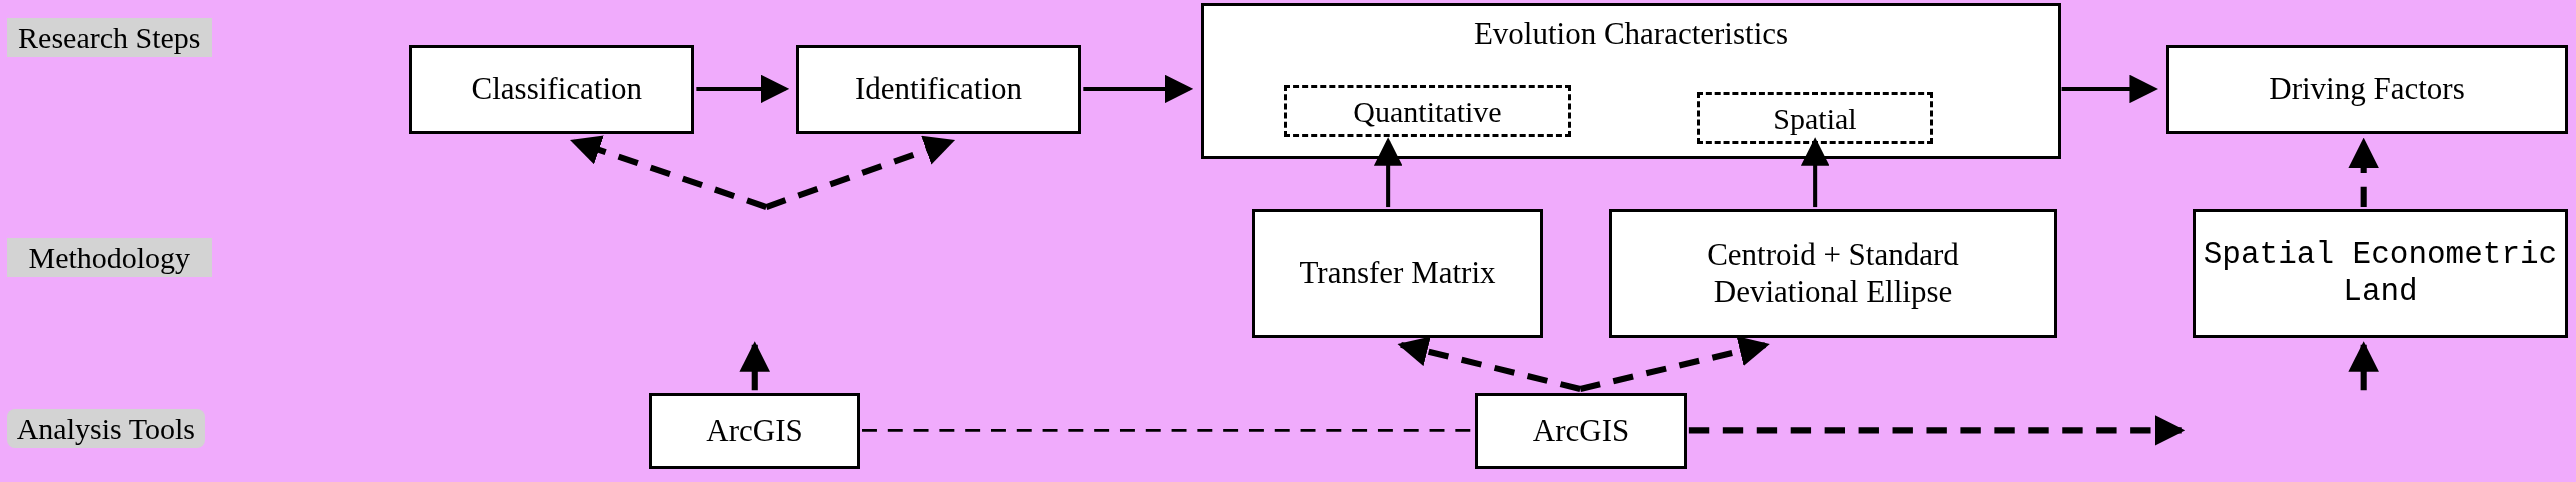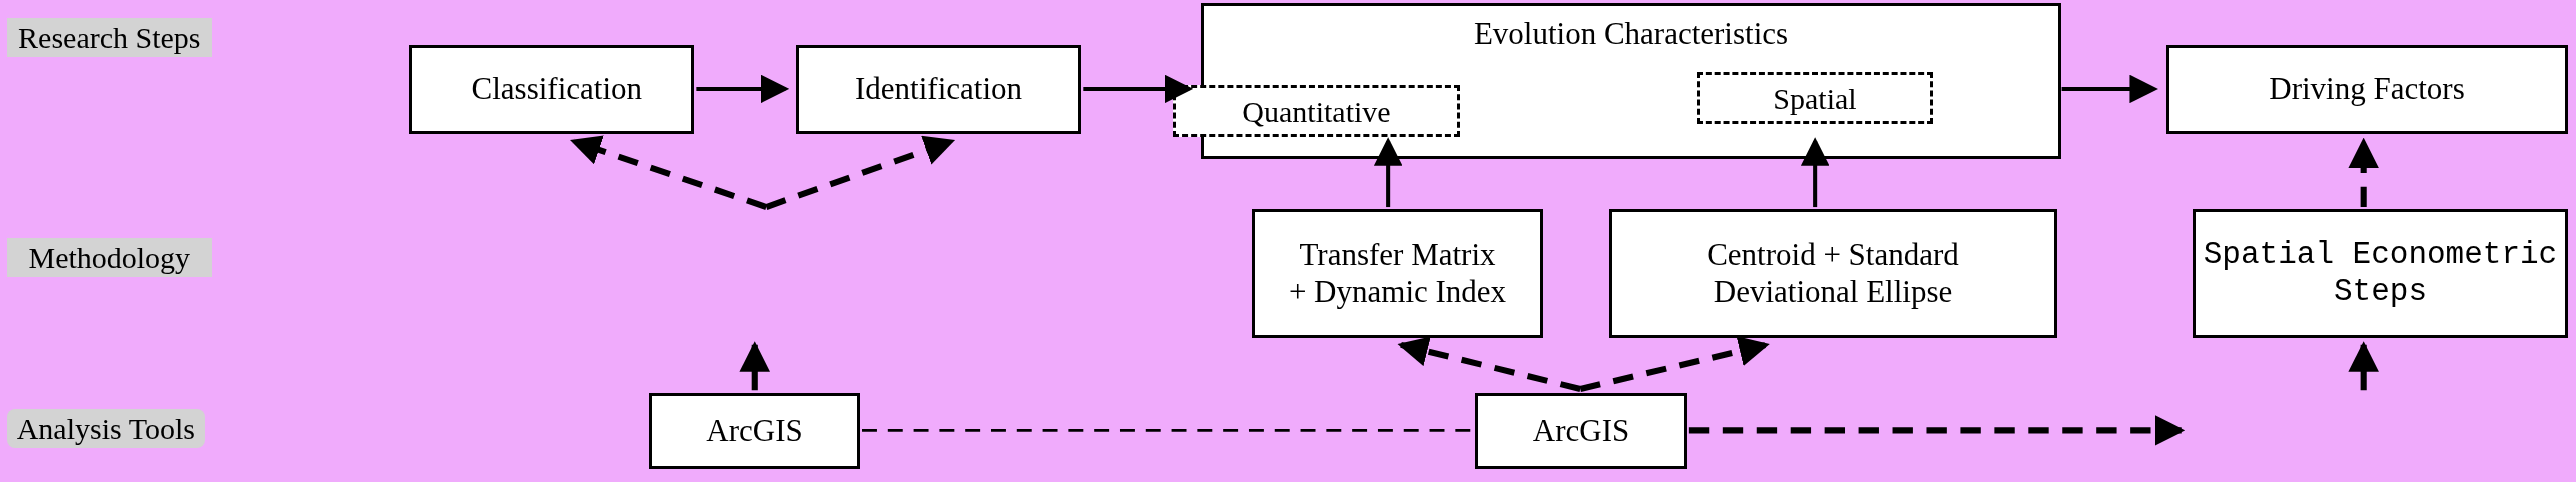--- a/index.html
+++ b/index.html
@@ -116,46 +116,45 @@
   </div>
 
   <div class="node" style="left:796px; top:45px; width:285px; height:89px;">
     <span>Identification</span>
   </div>
 
   <div class="group-box" style="left:1201px; top:2.7px; width:860px; height:156px;text-decoration:underline;">
     <div class="group-title" style="top:12.2px;">Evolution Characteristics</div>
   </div>
 
-  <div class="dashed-node" style="left:1173px; top:85px; width:287px; height:52px;">
+  <div class="dashed-node" style="left:1284px; top:85px; width:287px; height:52px;">
     <span>Quantitative</span>
   </div>
 
-  <div class="dashed-node" style="left:1697px; top:72px; width:236px; height:52px;">
+  <div class="dashed-node" style="left:1697px; top:92px; width:236px; height:52px;">
     <span>Spatial</span>
   </div>
 
   <div class="node" style="left:2166px; top:45px; width:402px; height:89px;">
     <span>Driving Factors</span>
   </div>
 
 
   <div class="node" style="left:1252px; top:209px; width:291px; height:129px; flex-direction:column;">
     <span>Transfer Matrix</span>
-    <span>+ Dynamic Index</span>
   </div>
 
   <div class="node" style="left:1609px; top:209px; width:448px; height:129px; flex-direction:column;">
     <span>Centroid + Standard</span>
     <span>Deviational Ellipse</span>
   </div>
 
   <div class="node" style="left:2193px; top:209px; width:375px; height:129px; flex-direction:column;font-family:Liberation Mono, monospace;">
     <span>Spatial Econometric</span>
-    <span>Steps</span>
+    <span>Land</span>
   </div>
 
   <div class="node" style="left:649px; top:393px; width:211px; height:76px;">
     <span>ArcGIS</span>
   </div>
 
   <div class="node" style="left:1475px; top:393px; width:212px; height:76px;">
     <span>ArcGIS</span>
   </div>
 

